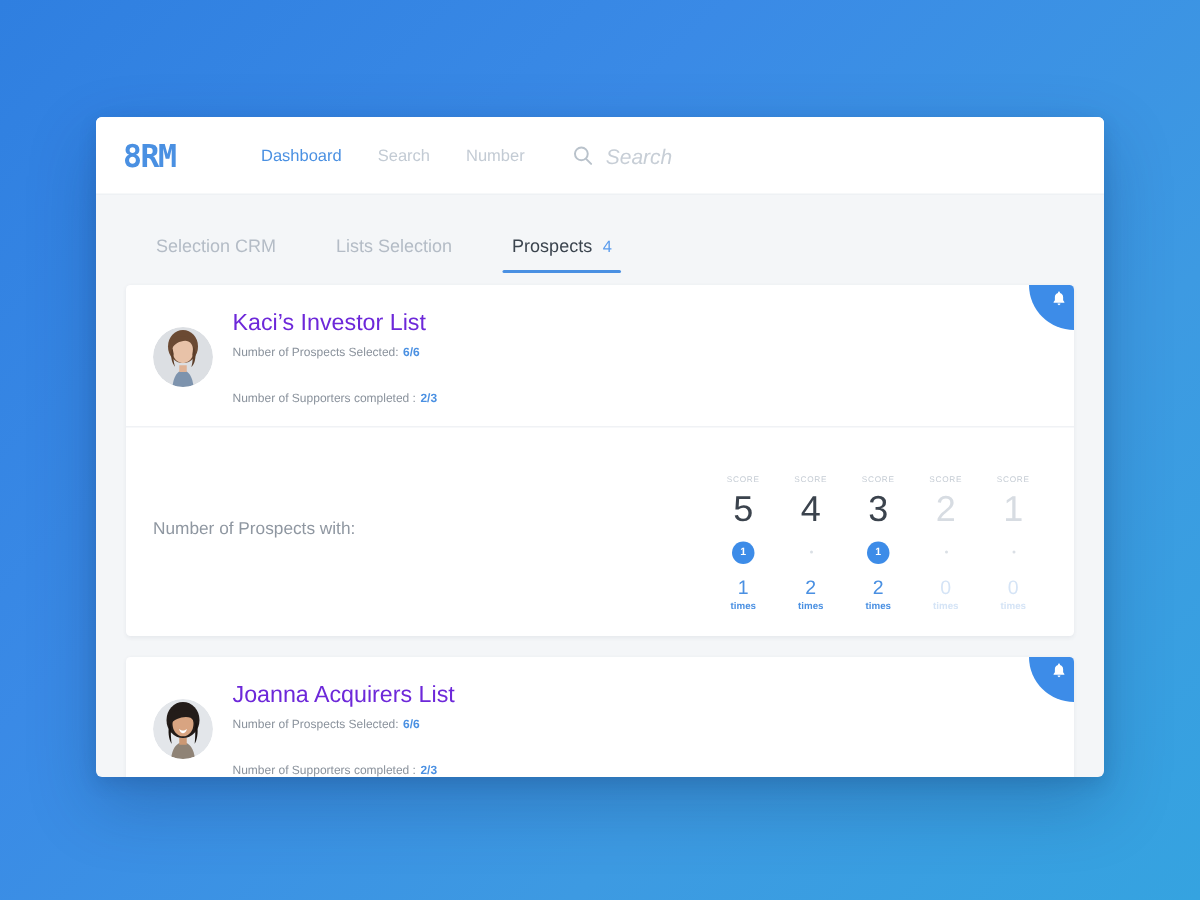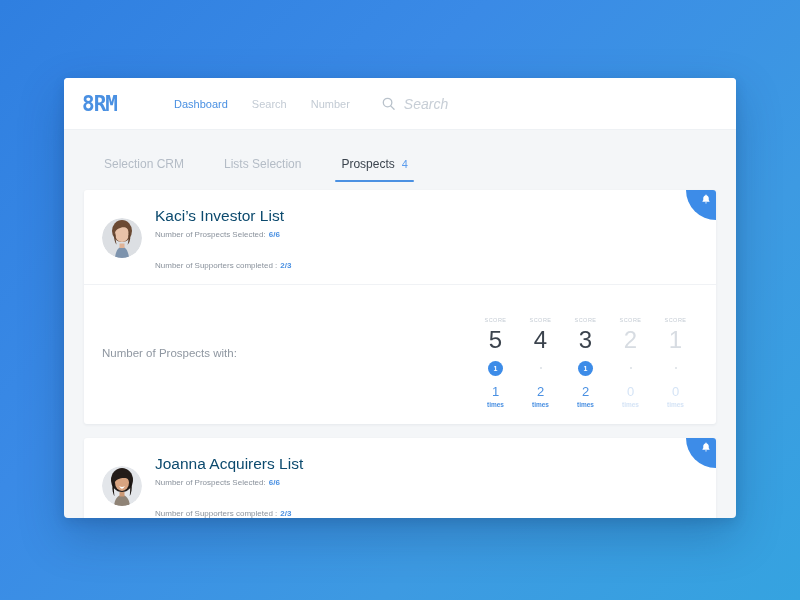--- a/index.html
+++ b/index.html
@@ -88,21 +88,21 @@
     padding:4px 5px 0 0;
     cursor:pointer;
   }
   .bell-icon { width:10px; height:11px; display:block; }
   .bell-icon path { fill:#ffffff; }
 
   
   .card-head { display:flex; align-items:center; gap:13px; padding:16px 18px 14px 18px; }
   .avatar { width:40px; height:40px; border-radius:50%; flex:none; overflow:hidden; position:relative; }
   .avatar svg { display:block; width:40px; height:40px; }
-  .card-title { font-size:15.5px; color:#0c4a6e; font-weight:400; line-height:1.25; }
+  .card-title { font-size:15.5px; color:#6d28d9; font-weight:400; line-height:1.25; }
   .card-meta { display:flex; gap:22px; margin-top:5px;flex-direction:column; }
   .meta-item { font-size:8px; color:#8a929c; white-space:nowrap; }
   .meta-item .meta-val { color:#4a90e2; font-weight:700; margin-left:3px; }
 
   
   .card-body { display:flex; align-items:flex-start; border-top:1px solid #f0f2f5; padding:32px 18px 16px 18px; }
   .body-label { font-size:11.5px; color:#8f97a1; line-height:1.55; width:168px; padding-top:28px; flex:none; }
   .score-grid { display:flex; flex:1; justify-content:flex-end; gap:0; }
   .score-col { width:45px; text-align:center; }
   .score-cap { font-size:5.5px; letter-spacing:.5px; color:#c5ccd4; text-transform:uppercase; }

